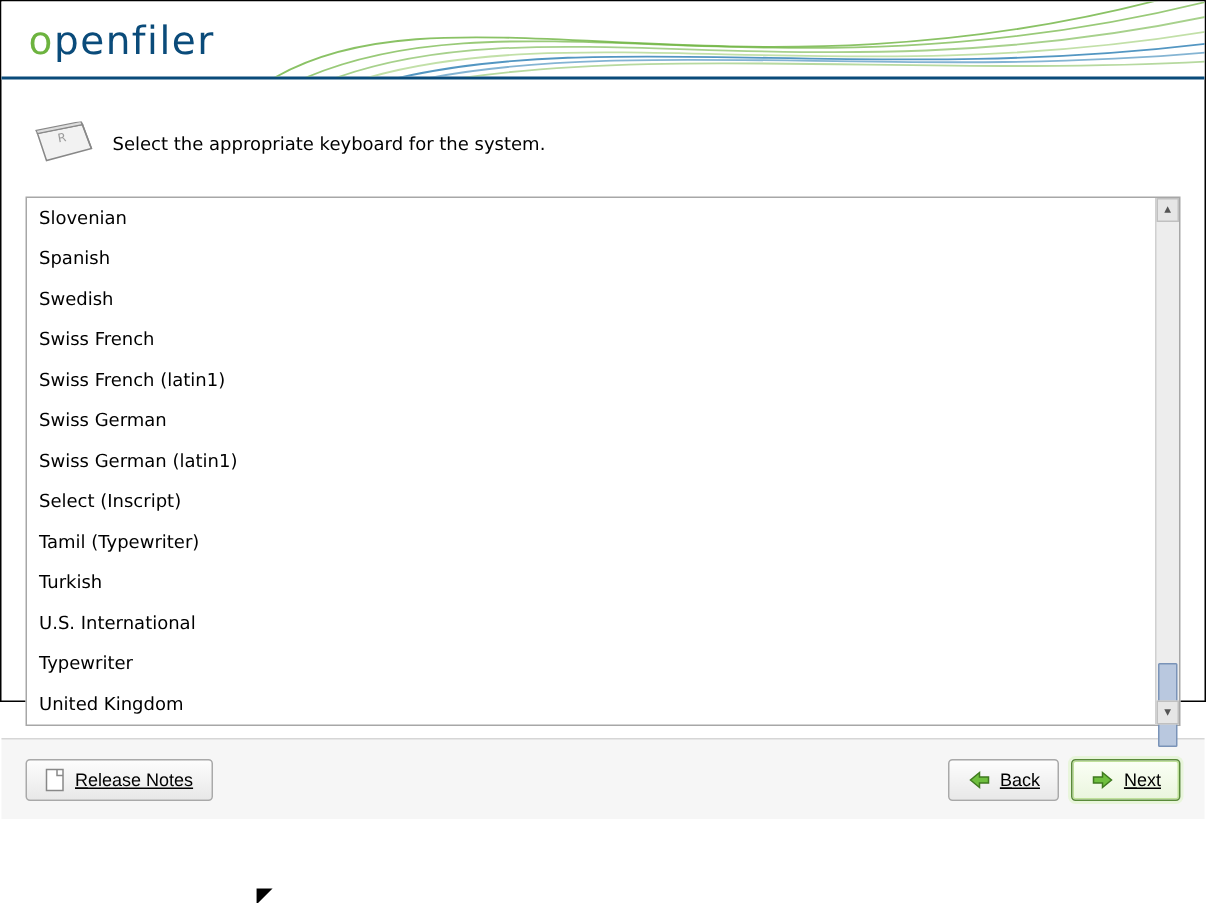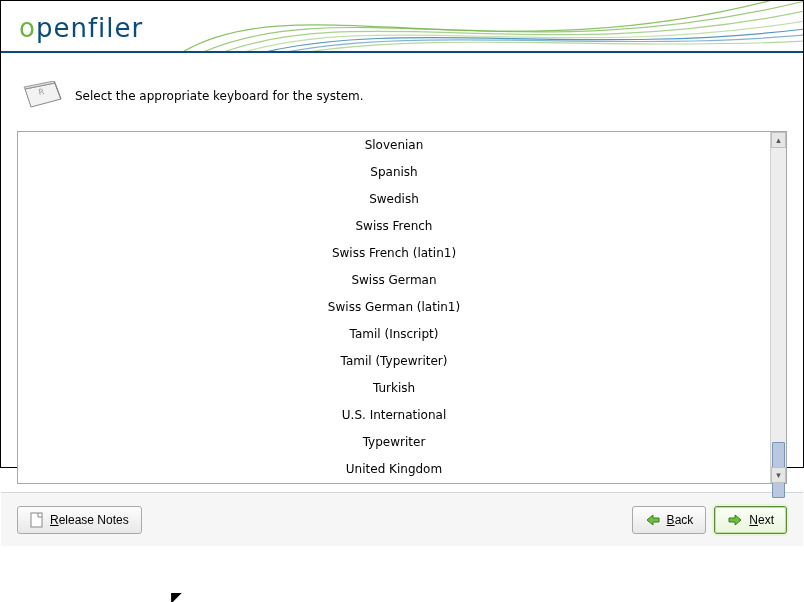--- a/index.html
+++ b/index.html
@@ -6,31 +6,31 @@
   html, body { width: 804px; height: 602px; font-family: "DejaVu Sans", "Liberation Sans", Arial, sans-serif; font-size: 12px; color: #000; background: #fff; overflow: hidden; }
   .window { width: 804px; height: 468px; border: 1px solid #000; position: relative; display: flex; flex-direction: column; }
   .header { height: 52px; position: relative; background: #fff; overflow: hidden; border-bottom: 2px solid #0a4b7a; flex: 0 0 auto; }
   .header svg { position: absolute; top: 0; left: 0; }
   .logo { position: absolute; left: 18px; top: 12px; font-family: "Trebuchet MS", "DejaVu Sans", sans-serif; font-size: 26px; letter-spacing: 1px; color: #0a4b7a; font-weight: 400; }
   .logo .o { color: #6db33f; }
   .content { flex: 1 1 auto; padding: 28px 16px 8px 16px; display: flex; flex-direction: column; }
   .prompt-row { display: flex; align-items: center; gap: 12px; margin-bottom: 20px; padding-left: 4px; }
   .kb-icon { width: 42px; height: 30px; flex: 0 0 auto; }
   .listbox-wrap { flex: 1 1 auto; display: flex; border: 1px solid #a7a7a7; background:#fff; min-height: 0; }
-  .listbox { flex: 1 1 auto; overflow: hidden; text-align: center; }
+  .listbox { flex: 1 1 auto; overflow: hidden; }
   .listbox .item { padding: 6px 8px; font-size: 12px; cursor: default; line-height: 15px; }
   .listbox .item.selected { background: #6f94c4; color: #fff; }
   .scrollbar { width: 16px; background: #ededed; border-left: 1px solid #d0d0d0; position: relative; }
   .scrollbar .arrow { width: 100%; height: 16px; background: #e6e6e6; border: 1px solid #c0c0c0; display:flex; align-items:center; justify-content:center; font-size:9px; color:#555; position:absolute; }
   .scrollbar .arrow.up { top:0; }
   .scrollbar .arrow.down { bottom:0; }
   .scrollbar .thumb { position:absolute; left:1px; right:1px; background: #b9c8df; border:1px solid #7a93b8; border-radius:1px; }
   .footer { height: 54px; border-top: 1px solid #d6d6d6; background: #f6f6f6; display:flex; align-items:center; padding: 0 16px; flex: 0 0 auto; gap: 8px; }
   .footer .spacer { flex: 1 1 auto; }
-  .btn { height: 28px; padding: 0 12px; background: linear-gradient(#fdfdfd,#e8e8e8); border:1px solid #a9a9a9; border-radius:3px; display:inline-flex; align-items:center; gap:6px; font-size:12px; cursor:pointer; color:#000; }
+  .btn { height: 28px; padding: 0 12px; background: linear-gradient(#fdfdfd,#e8e8e8); border:1px solid #a9a9a9; border-radius:3px; display:inline-flex; align-items:center; gap:6px; font-size:12px; cursor:pointer; color:#000;text-decoration:underline; }
   .btn .ul { text-decoration: underline; }
   .btn.default { border:1px solid #5a8a3a; box-shadow: 0 0 0 1px #bfe09a inset, 0 0 0 2px #e8f5db; background: linear-gradient(#fbfff6,#eaf5dd); }
   .icon-svg { display:block; }
   .cursor { position:absolute; left:170px; top:588px; font-size:14px; pointer-events:none; }
 </style>
 </head>
 <body>
 
 <div class="window">
 
@@ -61,21 +61,21 @@
 
     <div class="listbox-wrap">
       <div class="listbox" id="listbox">
           <div class="item">Slovenian</div>
           <div class="item">Spanish</div>
           <div class="item">Swedish</div>
           <div class="item">Swiss French</div>
           <div class="item">Swiss French (latin1)</div>
           <div class="item">Swiss German</div>
           <div class="item">Swiss German (latin1)</div>
-          <div class="item">Tamil (Inscript)</div>
+          <div class="item">Select (Inscript)</div>
           <div class="item">Tamil (Typewriter)</div>
           <div class="item">Turkish</div>
           <div class="item">U.S. International</div>
           <div class="item">Typewriter</div>
           <div class="item">United Kingdom</div>
         </div>
       <div class="scrollbar">
         <div class="arrow up">▴</div>
         <div class="thumb" style="top:310px; height:56px;"></div>
         <div class="arrow down">▾</div>

